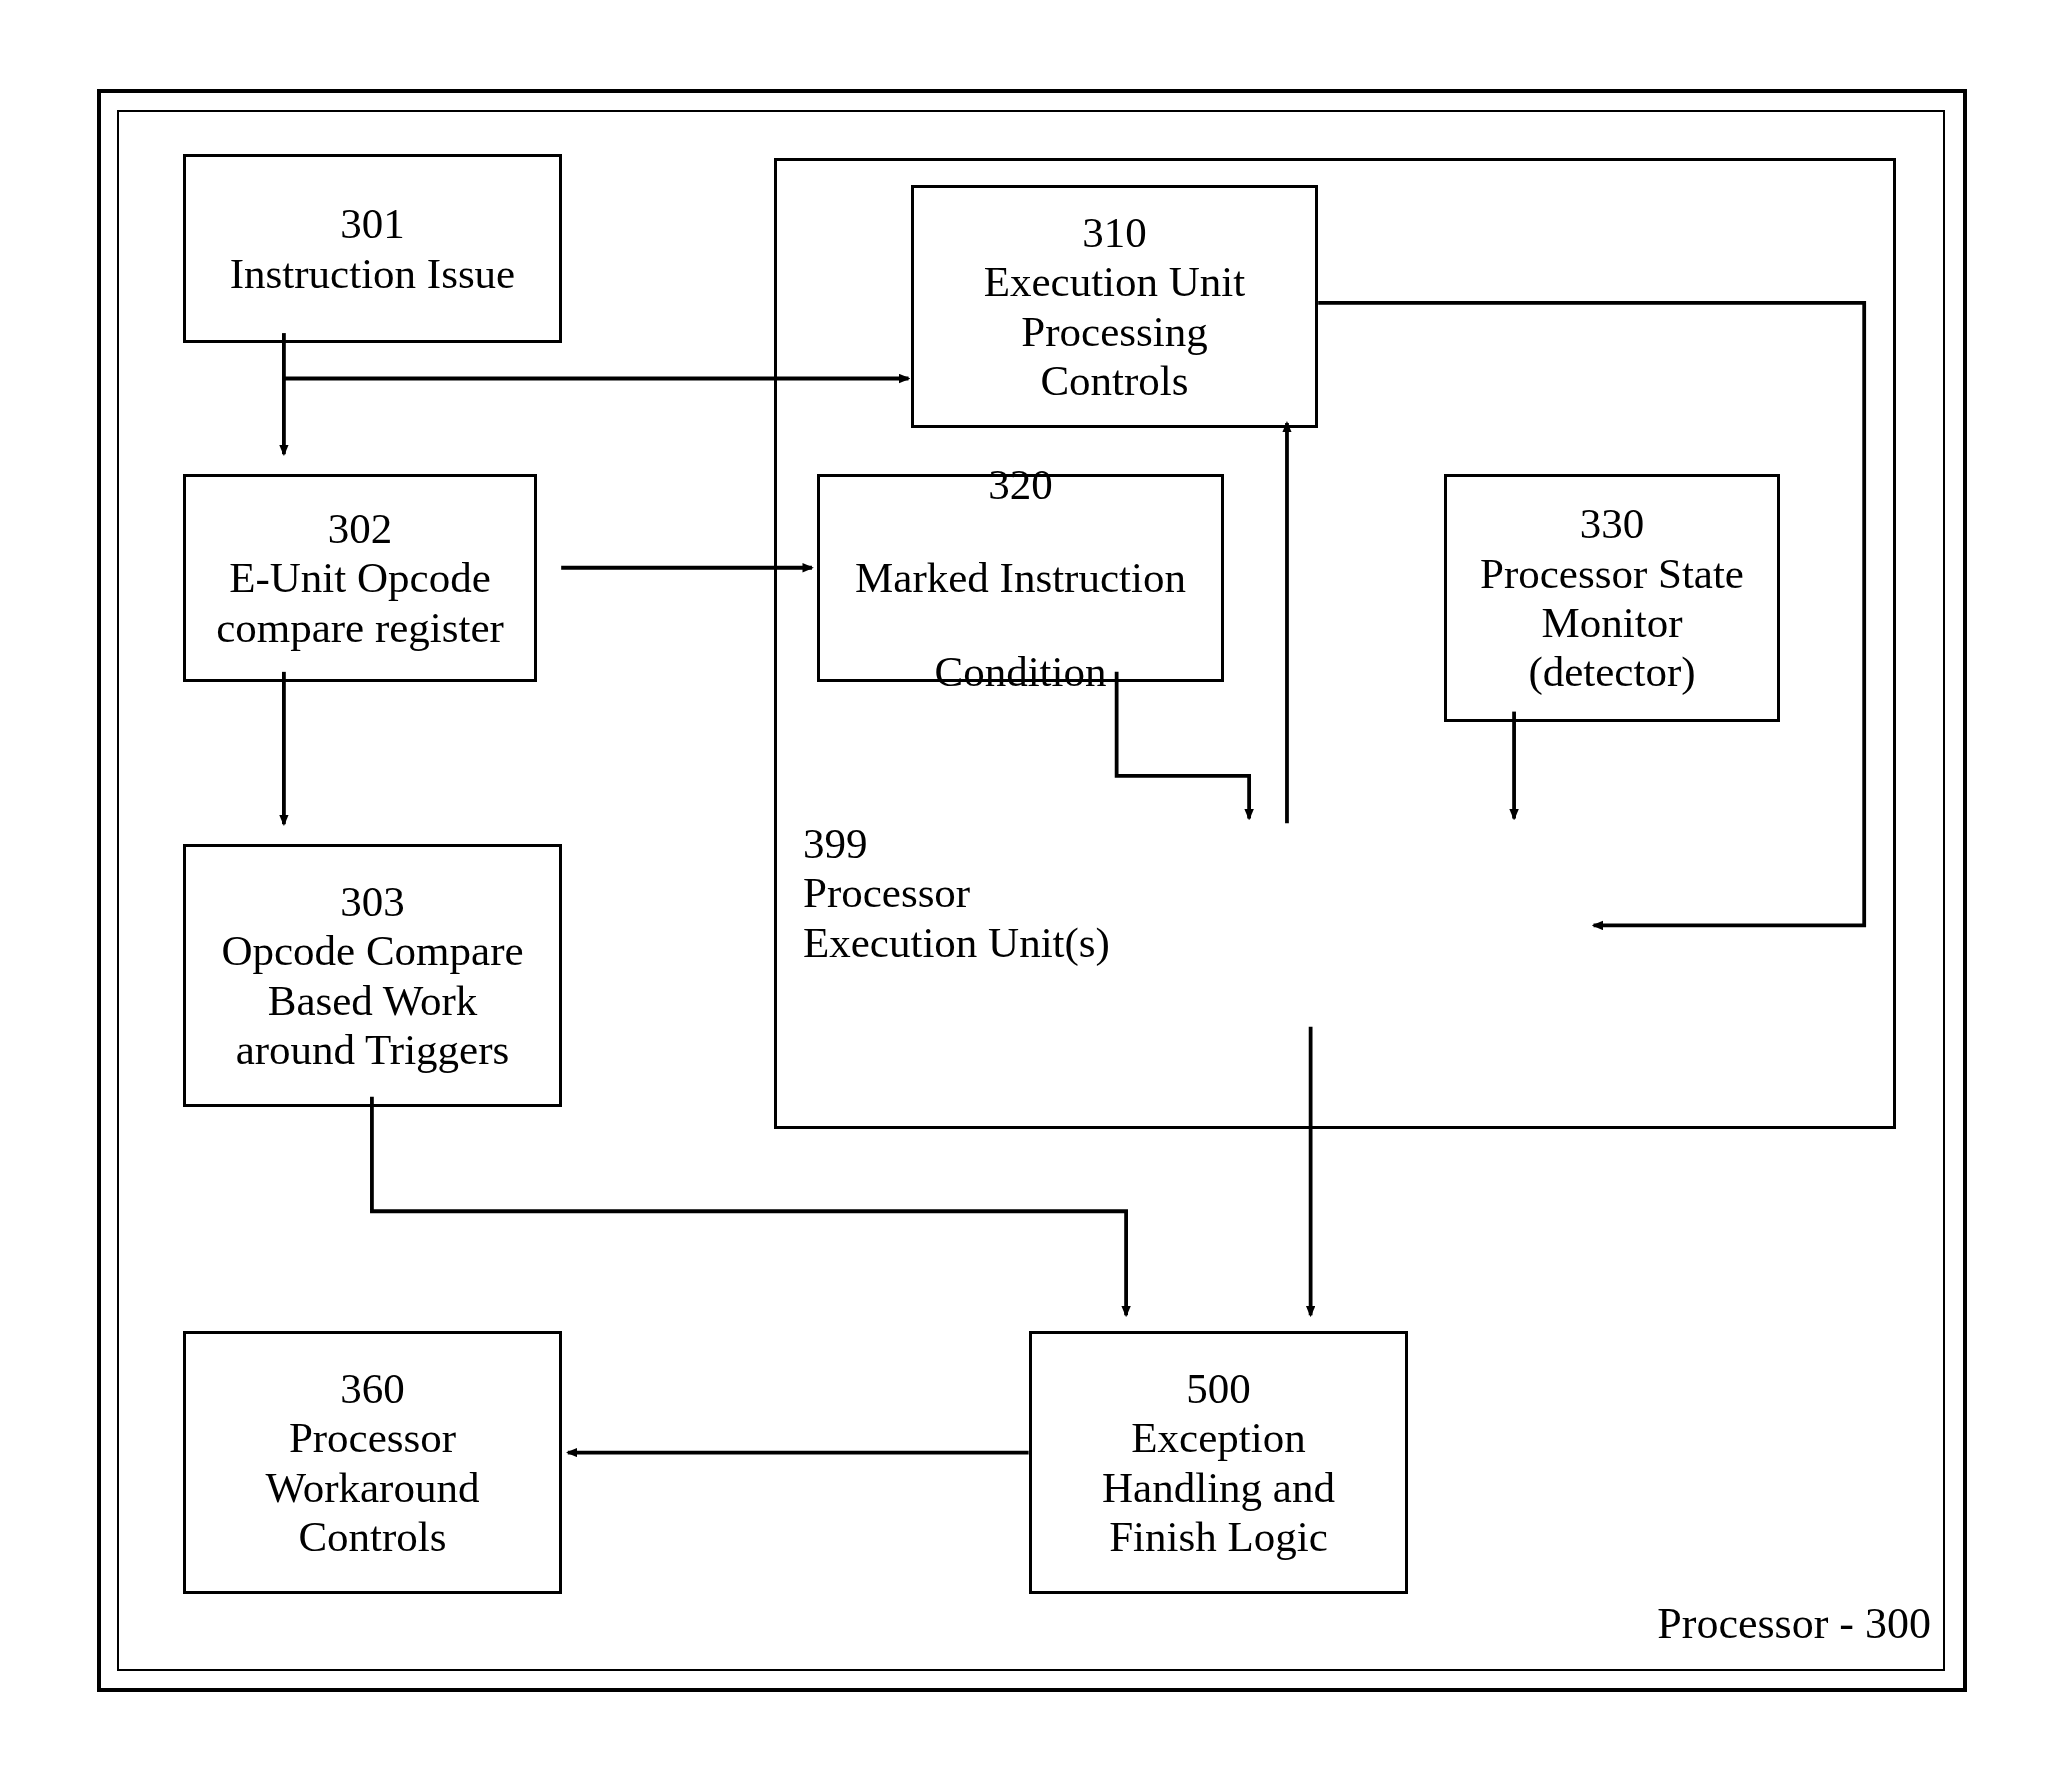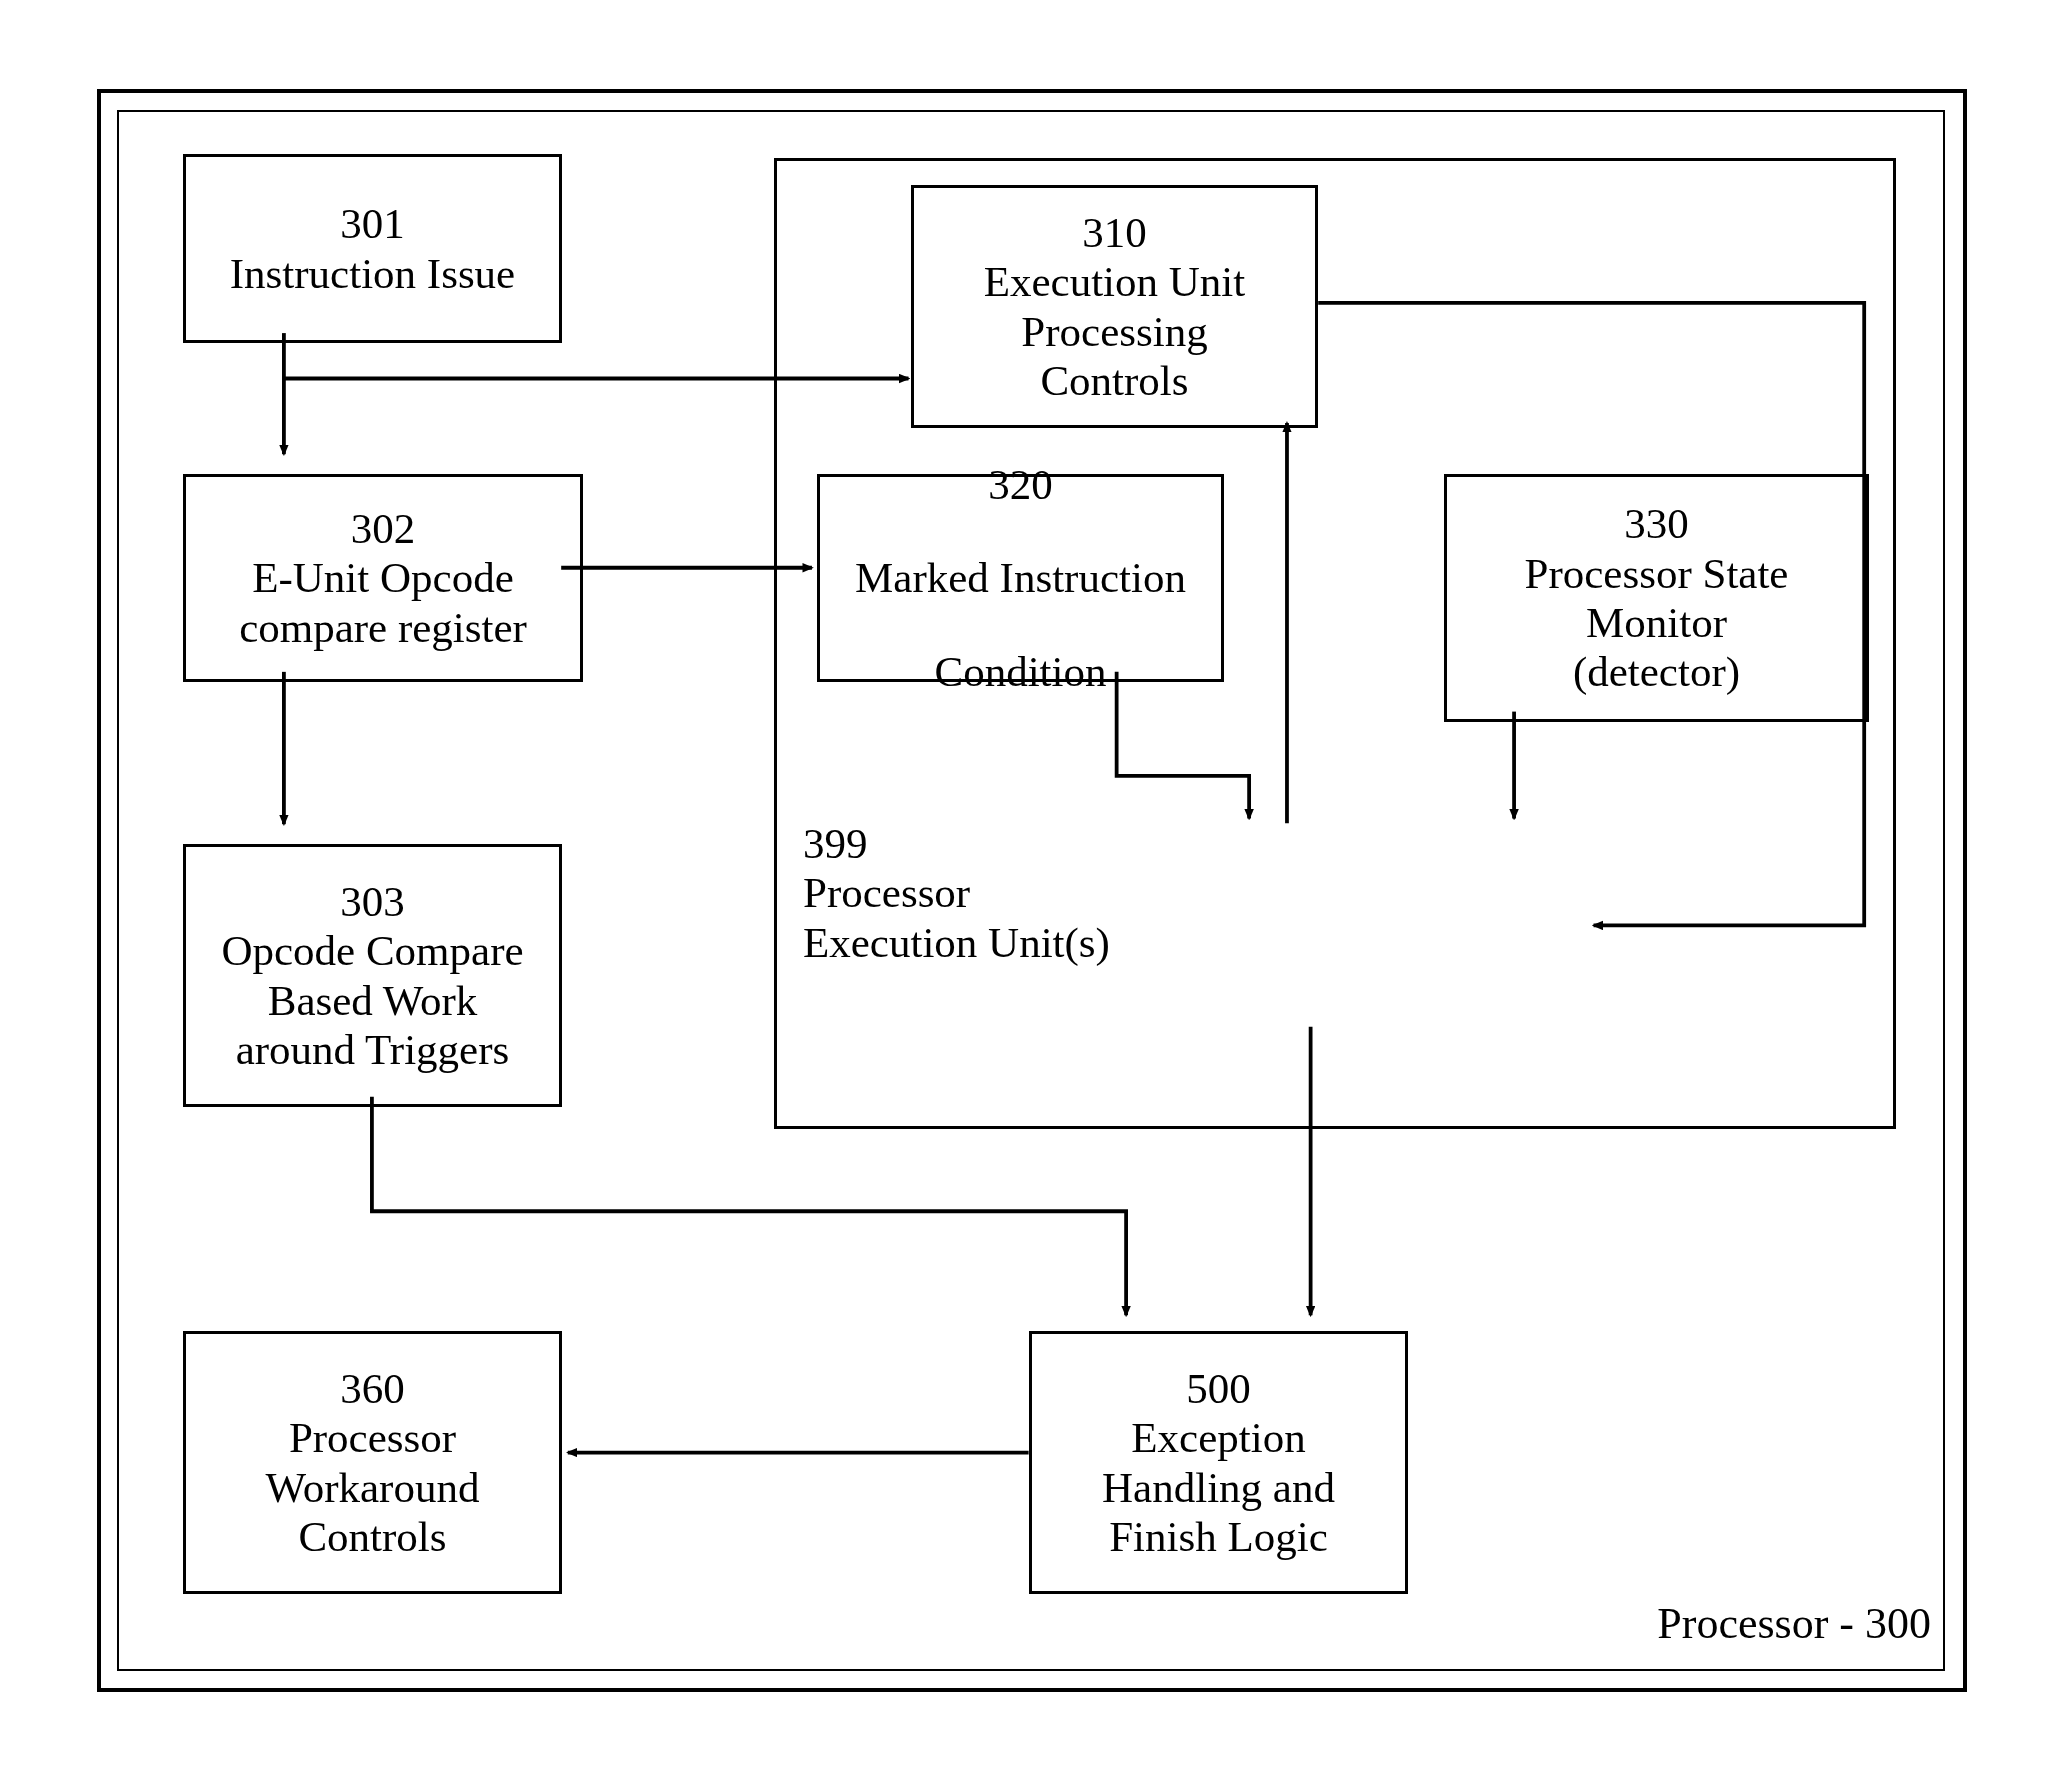--- a/index.html
+++ b/index.html
@@ -53,21 +53,21 @@
   <div class="box outer" style="left:97px; top:79px; width:1870px; height:1603px; padding:0; border-width:4.7px;"></div>
   <div class="box outer" style="left:117px; top:100px; width:1828px; height:1561px; padding:0; border-width:2.8px;"></div>
 
   <div class="box" style="left:774px; top:148px; width:1122px; height:971px; padding:0;"></div>
 
   <div class="box" style="left:183px; top:144px; width:379px; height:189px;">
     <div>301</div>
     <div>Instruction Issue</div>
   </div>
 
-  <div class="box" style="left:183px; top:464px; width:400px; height:208px;">
+  <div class="box" style="left:183px; top:464px; width:354px; height:208px;">
     <div>302</div>
     <div>E-Unit Opcode</div>
     <div>compare register</div>
   </div>
 
   <div class="box" style="left:183px; top:834px; width:379px; height:263px;">
     <div>303</div>
     <div>Opcode Compare</div>
     <div>Based Work</div>
     <div>around Triggers</div>
@@ -79,21 +79,21 @@
     <div>Processing</div>
     <div>Controls</div>
   </div>
 
   <div class="box" style="left:817px; top:464px; width:407px; height:208px;gap:44px;">
     <div>320</div>
     <div>Marked Instruction</div>
     <div>Condition</div>
   </div>
 
-  <div class="box" style="left:1444px; top:464px; width:425px; height:248px;">
+  <div class="box" style="left:1444px; top:464px; width:336px; height:248px;">
     <div>330</div>
     <div>Processor State</div>
     <div>Monitor</div>
     <div>(detector)</div>
   </div>
 
 
   <div class="label" style="left:803px; top:819px; width:369px;">
     <div>399</div>
     <div>Processor</div>

